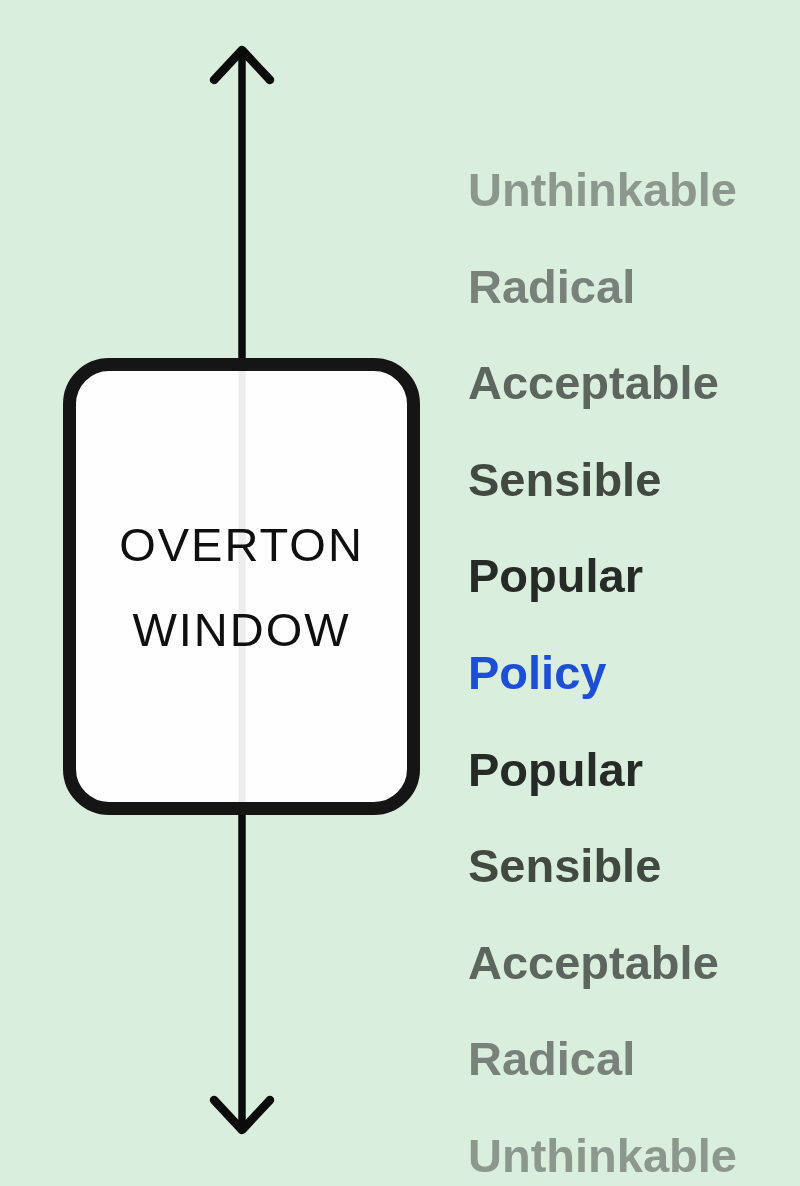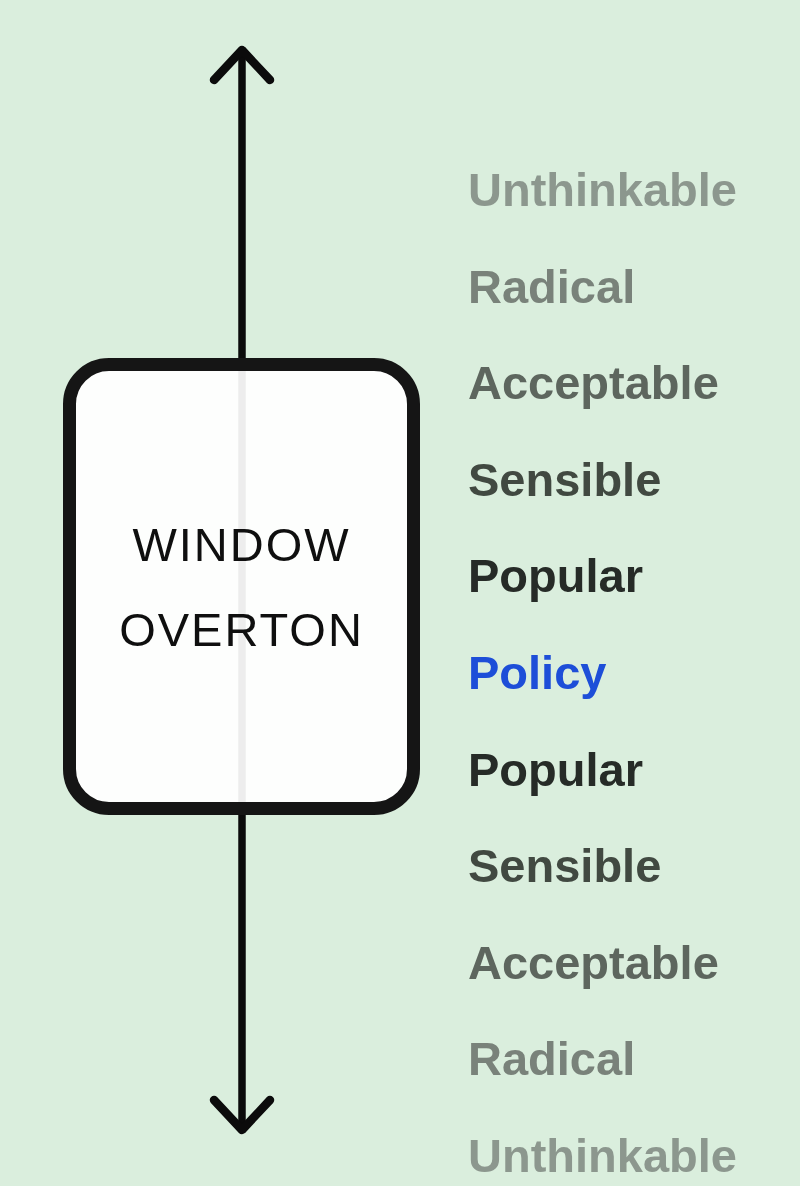--- a/index.html
+++ b/index.html
@@ -64,22 +64,22 @@
 
 <div class="canvas" style="background: rgb(218, 238, 221);">
 
   <svg class="axis-svg" viewBox="0 0 800 1186" fill="none" stroke="#0b0b0b" stroke-linecap="round" stroke-linejoin="round">
     <line x1="242" y1="52" x2="242" y2="1128" stroke-width="7.5"></line>
     <polyline points="214,80 242,50 270,80" stroke-width="8.5"></polyline>
     <polyline points="214,1100 242,1130 270,1100" stroke-width="8.5"></polyline>
   </svg>
 
   <div class="window-box" style="border-color: rgb(21, 21, 21); background: rgba(255, 255, 255, 0.93);">
+    <div class="window-title-line">OVERTON</div>
     <div class="window-title-line">WINDOW</div>
-    <div class="window-title-line">OVERTON</div>
   </div>
 
   <div class="levels">
     <div class="level" style="color: rgb(140, 151, 142);">Unthinkable</div>
     <div class="level" style="color: rgb(121, 130, 122);">Radical</div>
     <div class="level" style="color: rgb(93, 102, 94);">Acceptable</div>
     <div class="level" style="color: rgb(65, 73, 65);">Sensible</div>
     <div class="level" style="color: rgb(38, 43, 39);">Popular</div>
     <div class="level" style="color: #1d4ed8;">Policy</div>
     <div class="level" style="color: rgb(38, 43, 39);">Popular</div>

